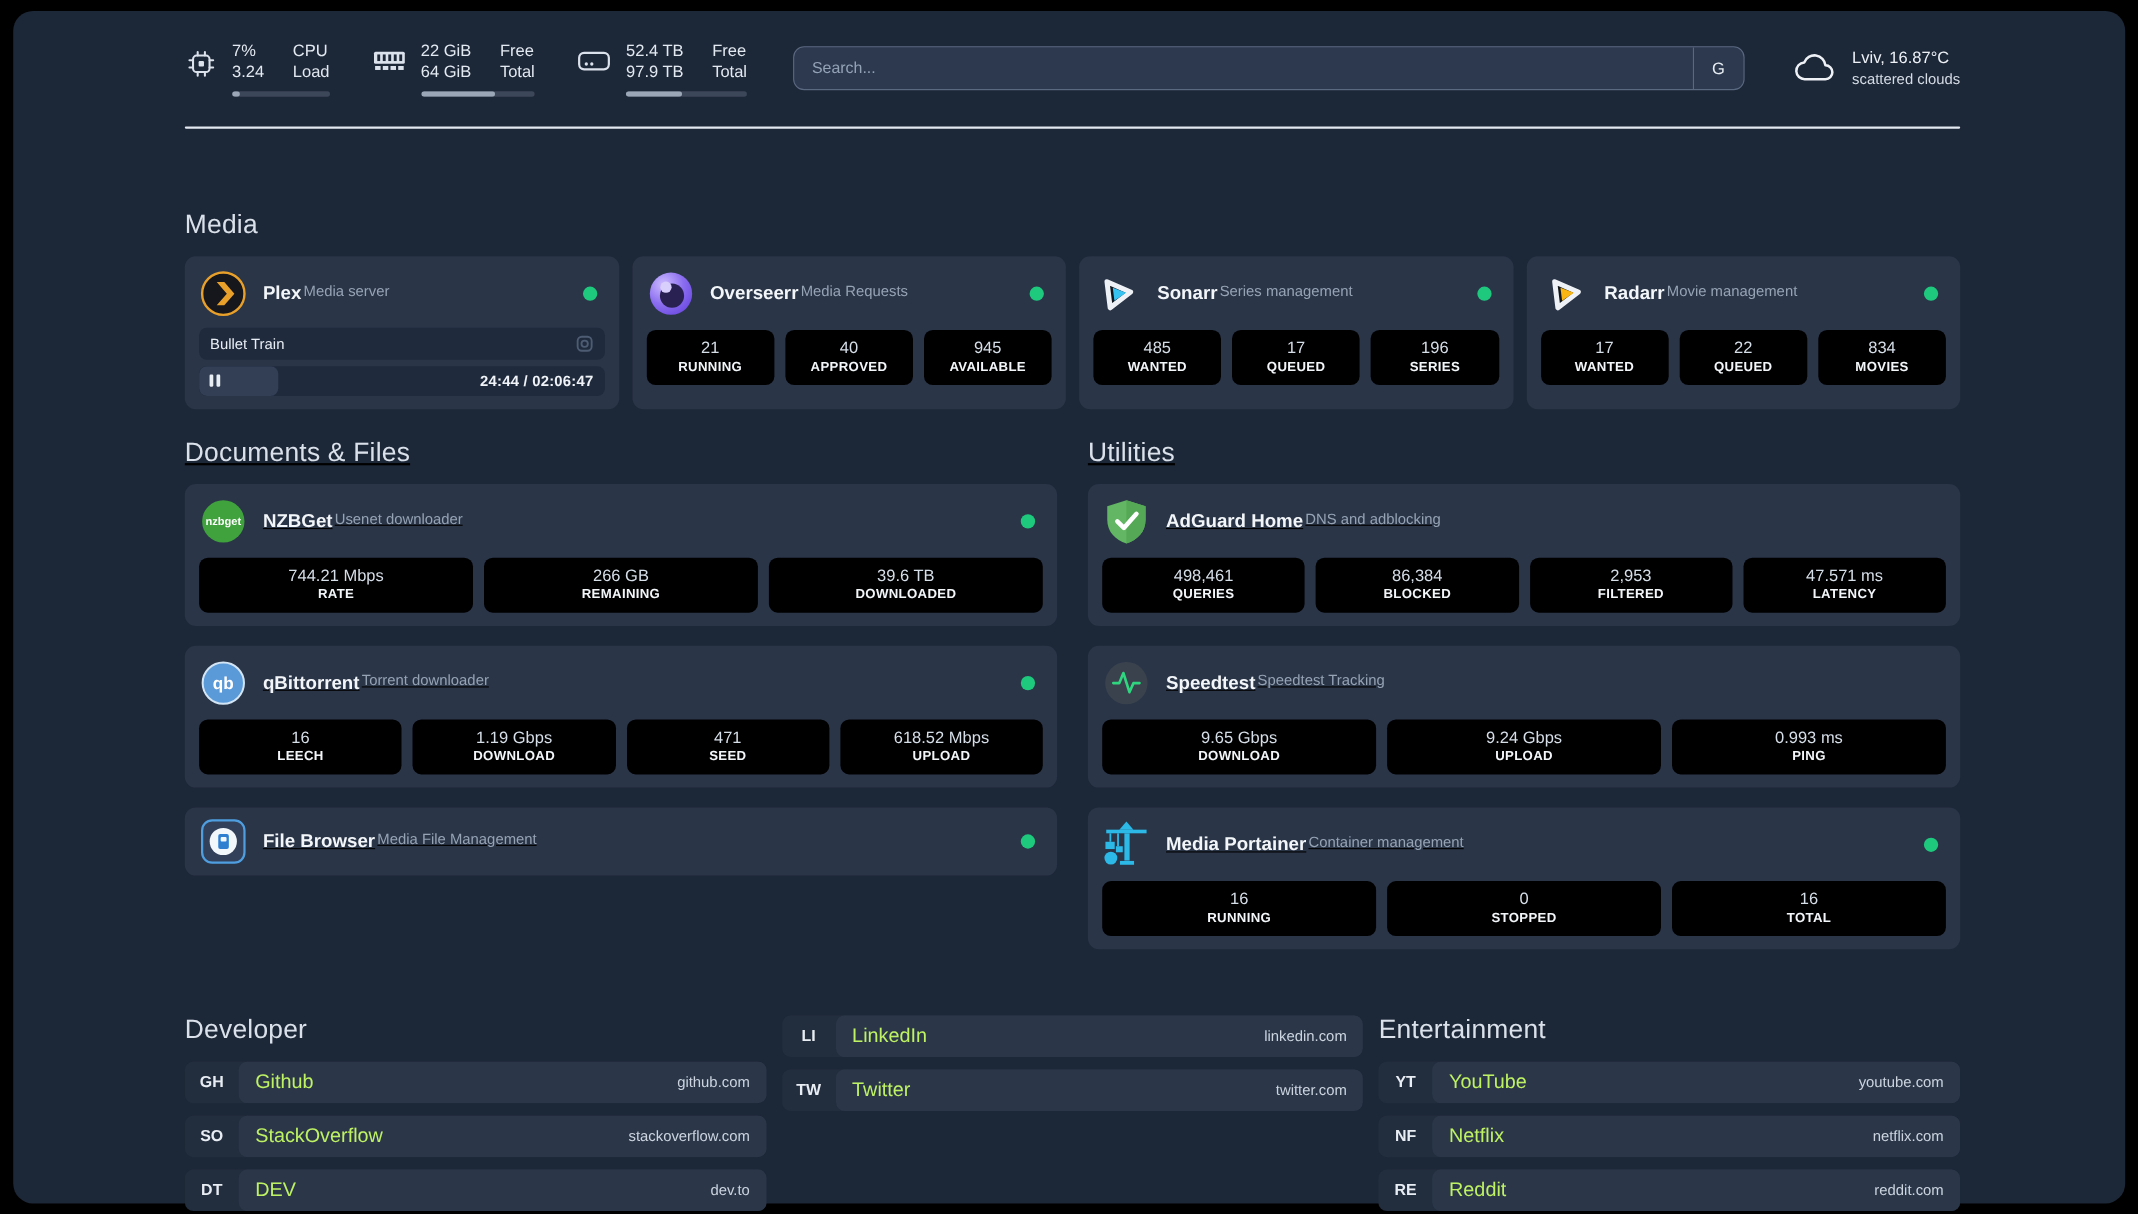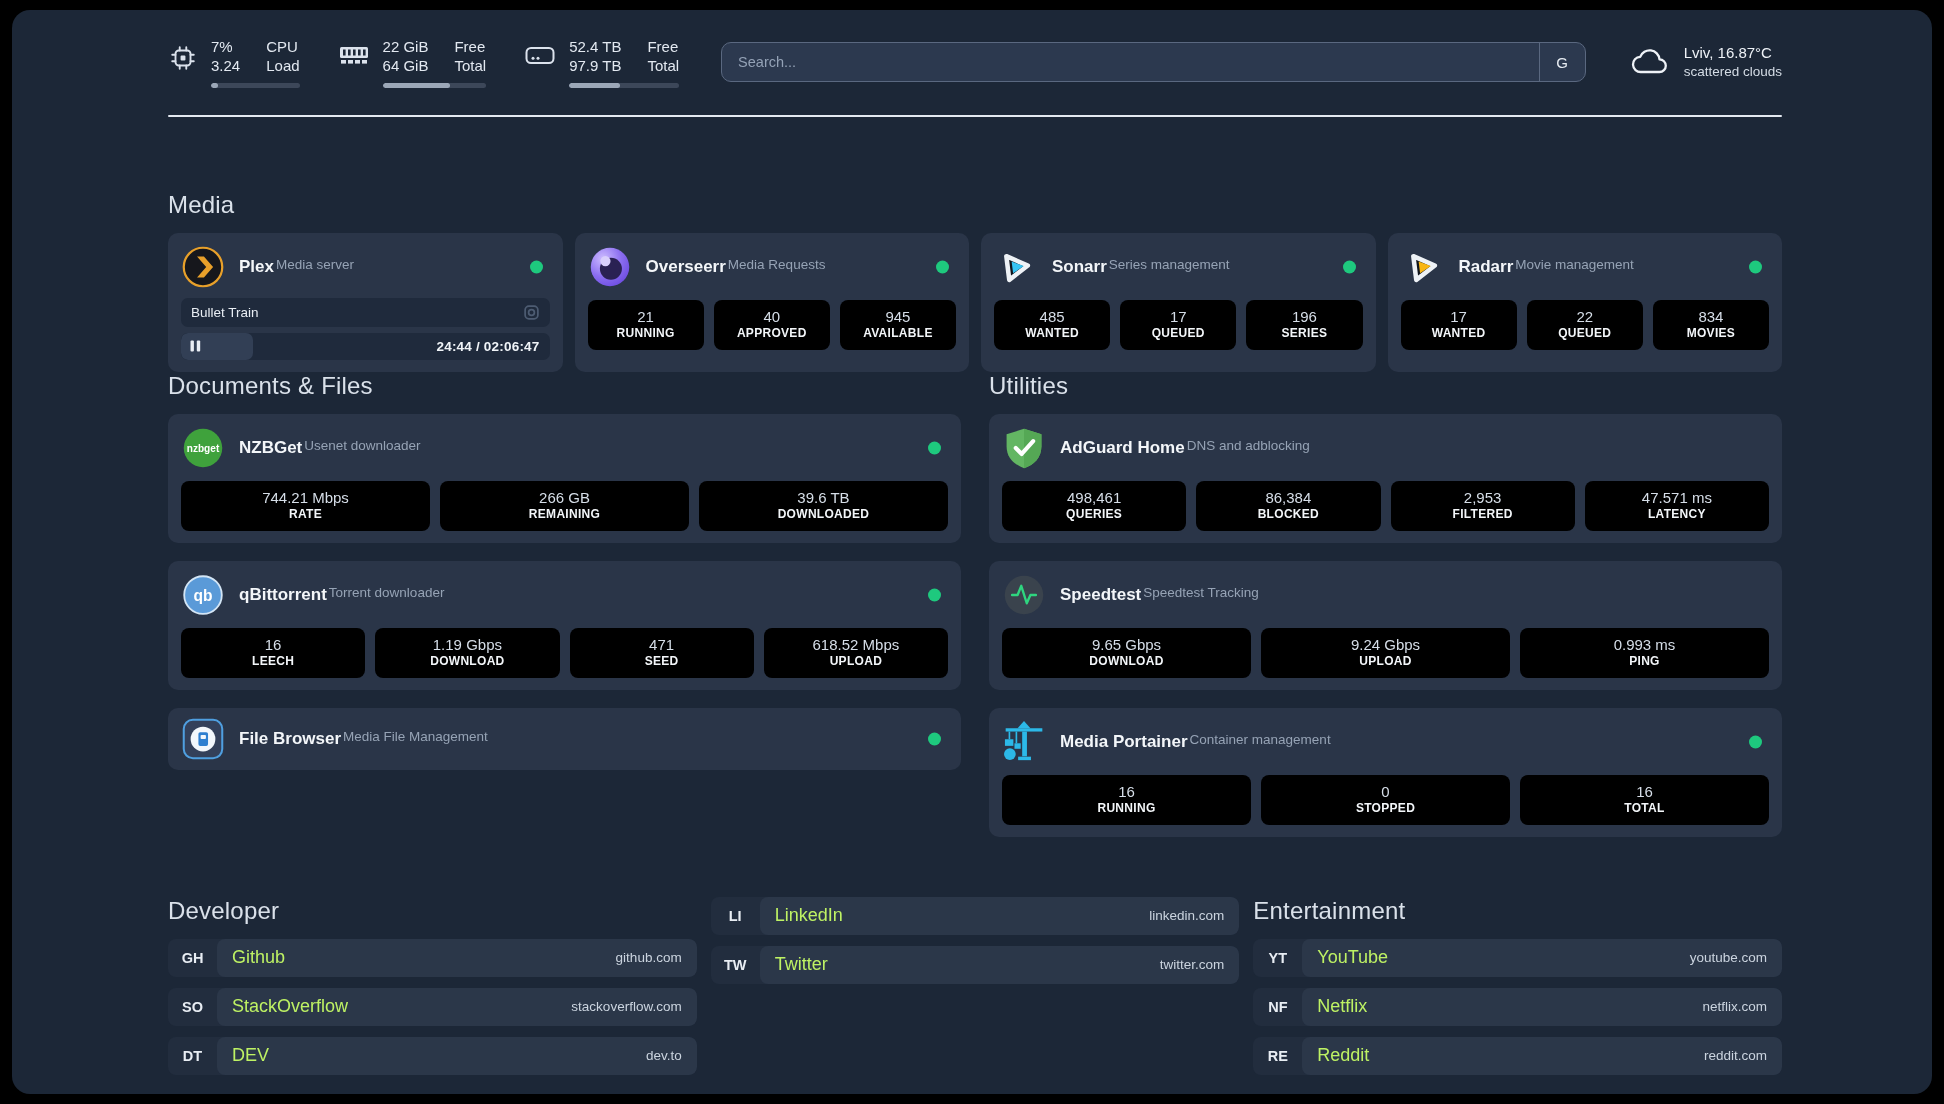--- a/index.html
+++ b/index.html
@@ -30,21 +30,21 @@
   .weather{display:flex;align-items:center;gap:12px;}
   .weather-loc{font-size:15px;color:#eef2f7;line-height:1.35;}
   .weather-cond{font-size:13.5px;color:#d4dce5;line-height:1.35;}
 
   .divider{height:1.5px;background:#e3e9f0;margin-top:27px;border-radius:1px;}
 
   
   .section-title{font-size:24px;font-weight:500;color:#dae1ea;margin:0 0 14px 0;letter-spacing:.2px;}
   .media-section{margin-top:74px;}
   .media-grid{display:grid;grid-template-columns:repeat(4,1fr);gap:12px;}
-  .mid-grid{display:grid;grid-template-columns:1fr 1fr;gap:28px;align-items:start;}
+  .mid-grid{display:grid;grid-template-columns:1fr 1fr;gap:28px;margin-top:26px;align-items:start;text-decoration:underline;}
   .cards-col{display:flex;flex-direction:column;gap:18px;}
 
   .card{background:#2a3548;border-radius:10px;padding:12px 13px;}
   .card-head{display:flex;align-items:center;gap:14px;position:relative;}
   .app-icon{width:44px;height:44px;flex:0 0 44px;line-height:0;}
   .app-meta{display:flex;flex-direction:row;gap:2px;}
   .app-name{font-size:17px;font-weight:600;color:#f3f6f9;line-height:1.15;}
   .app-desc{font-size:13.5px;color:#96a3b5;line-height:1.15;}
   .dot{position:absolute;right:7px;top:50%;transform:translateY(-50%);width:13px;height:13px;
        border-radius:50%;background:#1ec97e;}

